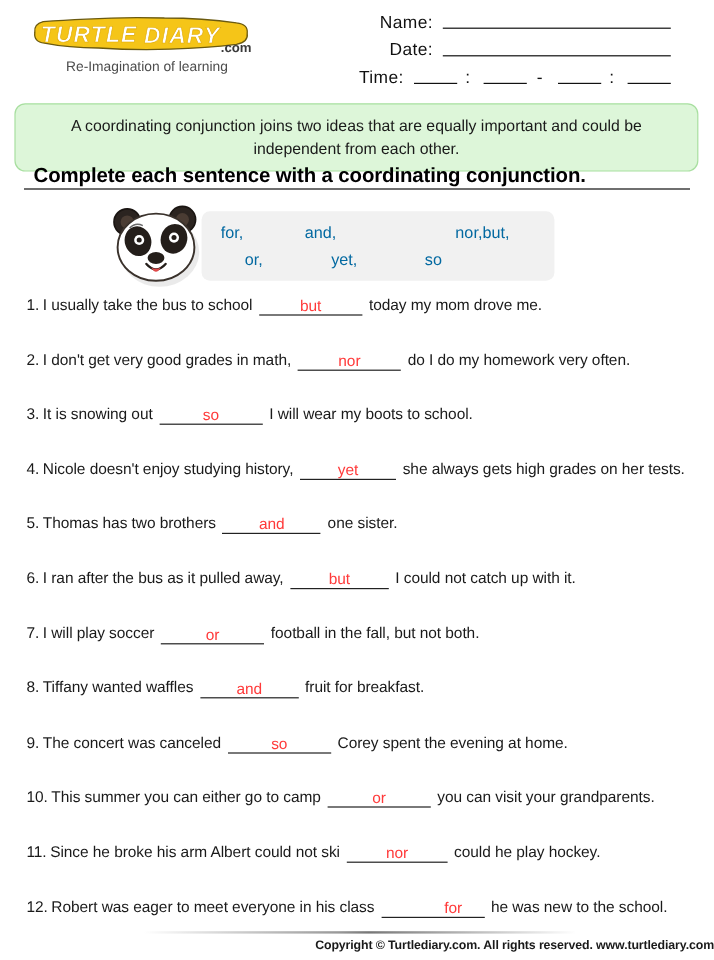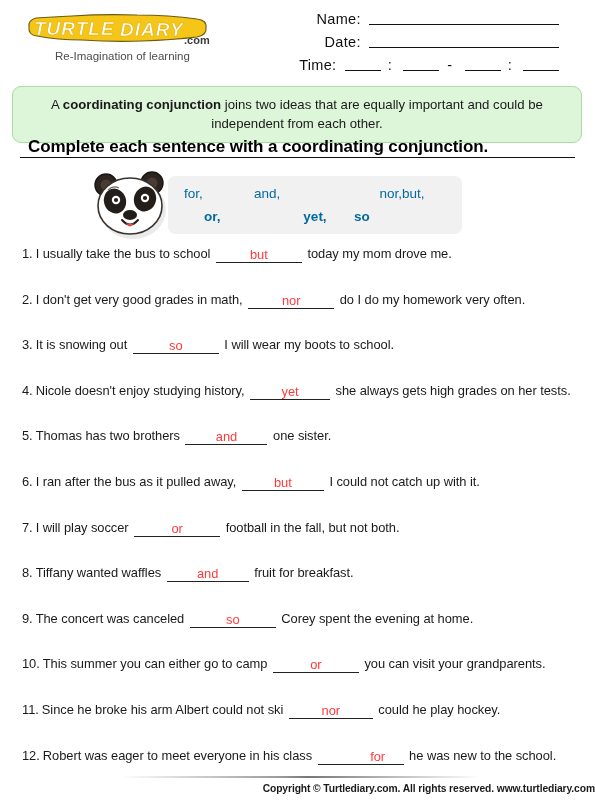--- a/index.html
+++ b/index.html
@@ -83,21 +83,21 @@
     min-height: 44px;
     background: #ddf6d9;
     border: 1px solid #a8dfa0;
     border-radius: 9px;
     padding: 8px 18px 9px 18px;
     text-align: center;
     font-size: 13.2px;
     line-height: 19px;
     color: #1a1a1a;
   }
-  .definition b { font-weight: bold; }
+  .definition b { font-weight: normal; }
 
   
   .instruction {
     position: absolute;
     left: 28px; top: 137px;
     font-size: 17px;
     font-weight: bold;
     color: #000;
     letter-spacing: -0.1px;
   }
@@ -127,23 +127,23 @@
     height: 23px;
     align-items: center;
     font-size: 13.5px;
     color: #0369a1;
   }
   .wb-row1 .wb-cell { flex: 1; text-align: left; }
   .wb-row1 .wb-cell:nth-child(1) { flex: 0 0 72px; padding-left: 2px; }
   .wb-row1 .wb-cell:nth-child(2) { flex: 0 0 78px; }
   .wb-row1 .wb-cell:nth-child(3) { flex: 0 0 70px; text-align: right; }
   .wb-row1 .wb-cell:nth-child(4) { flex: 0 0 50px; }
-  .wb-row2 { padding-left: 22px; font-weight: bold; }
+  .wb-row2 { padding-left: 22px; }
   .wb-row2 .wb-cell:nth-child(1) { flex: 0 0 72px; }
-  .wb-row2 .wb-cell:nth-child(2) { flex: 0 0 78px; text-align: center; }
+  .wb-row2 .wb-cell:nth-child(2) { flex: 0 0 78px; }
   .wb-row2 .wb-cell:nth-child(3) { flex: 0 0 70px; }
 
   .panda {
     position: absolute;
     left: 88px; top: 168px;
     width: 86px; height: 74px;
   }
 
   
   .qlist {

